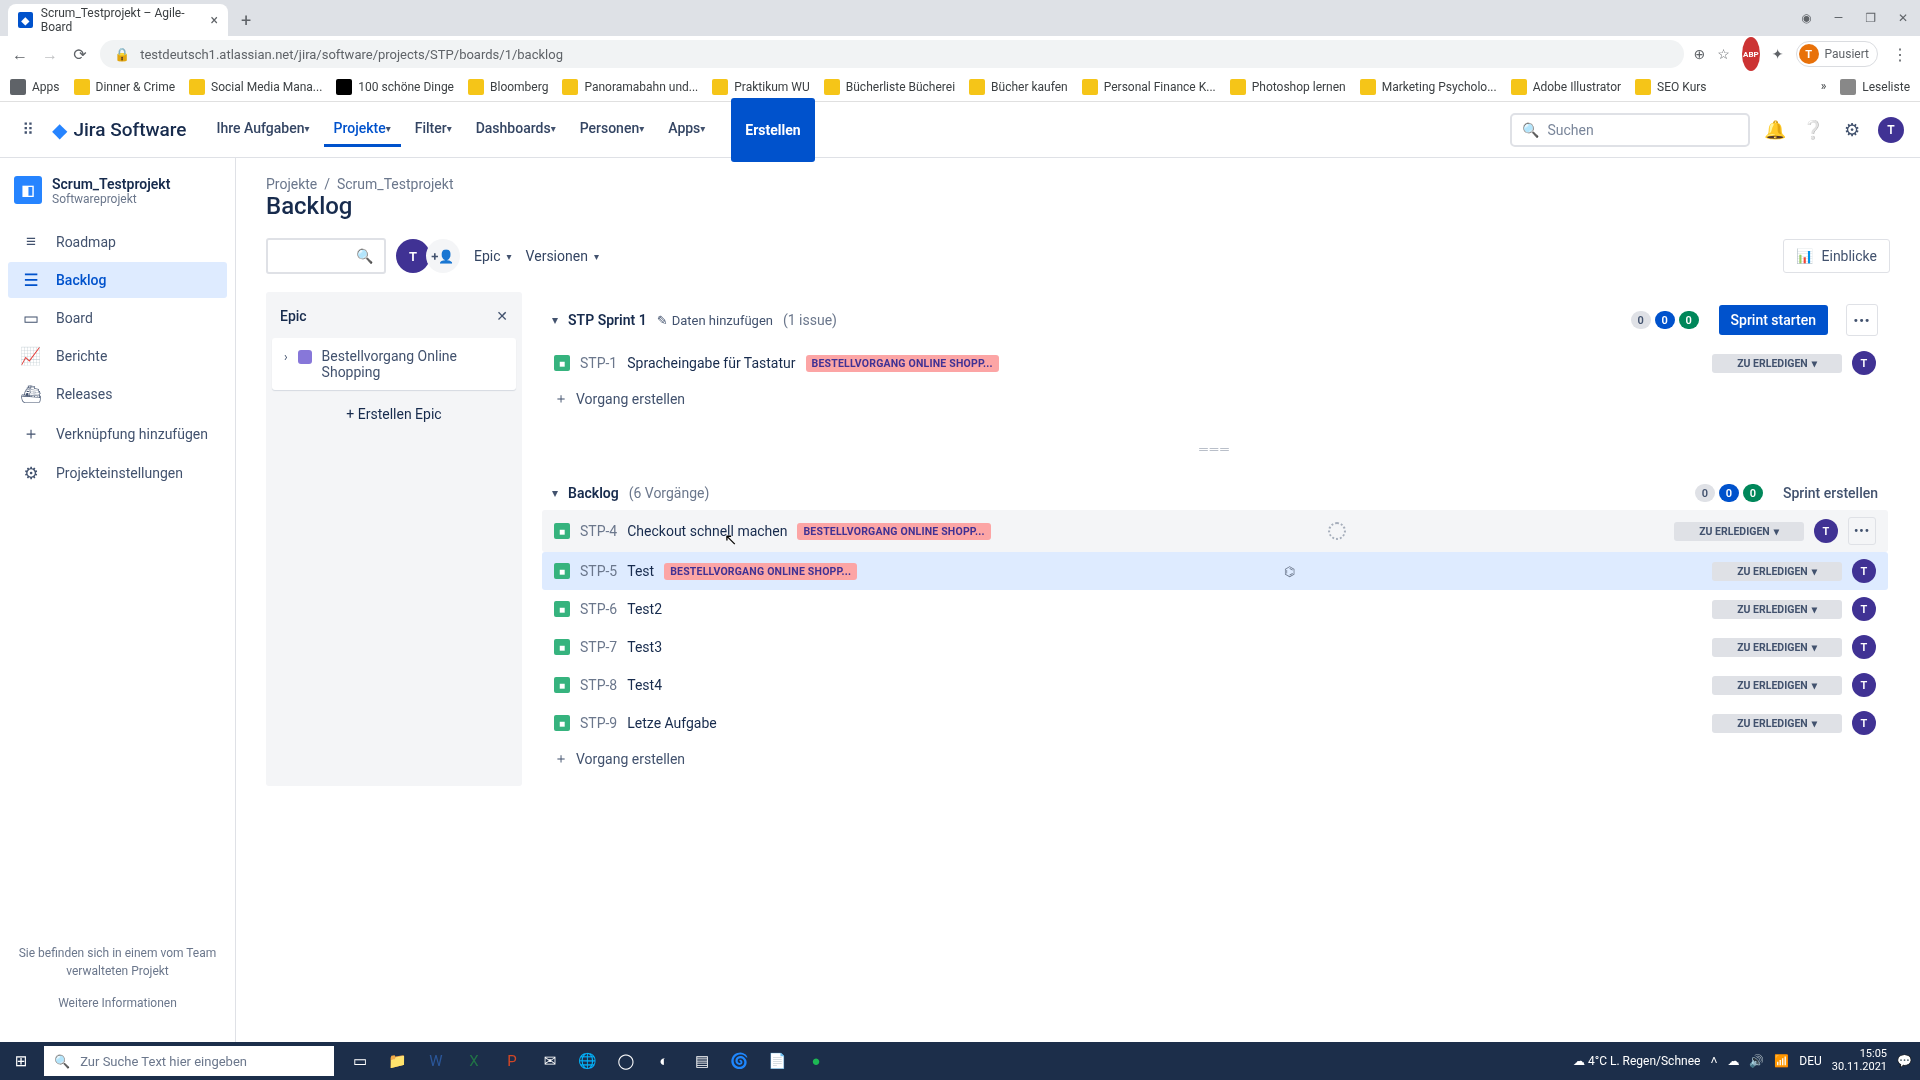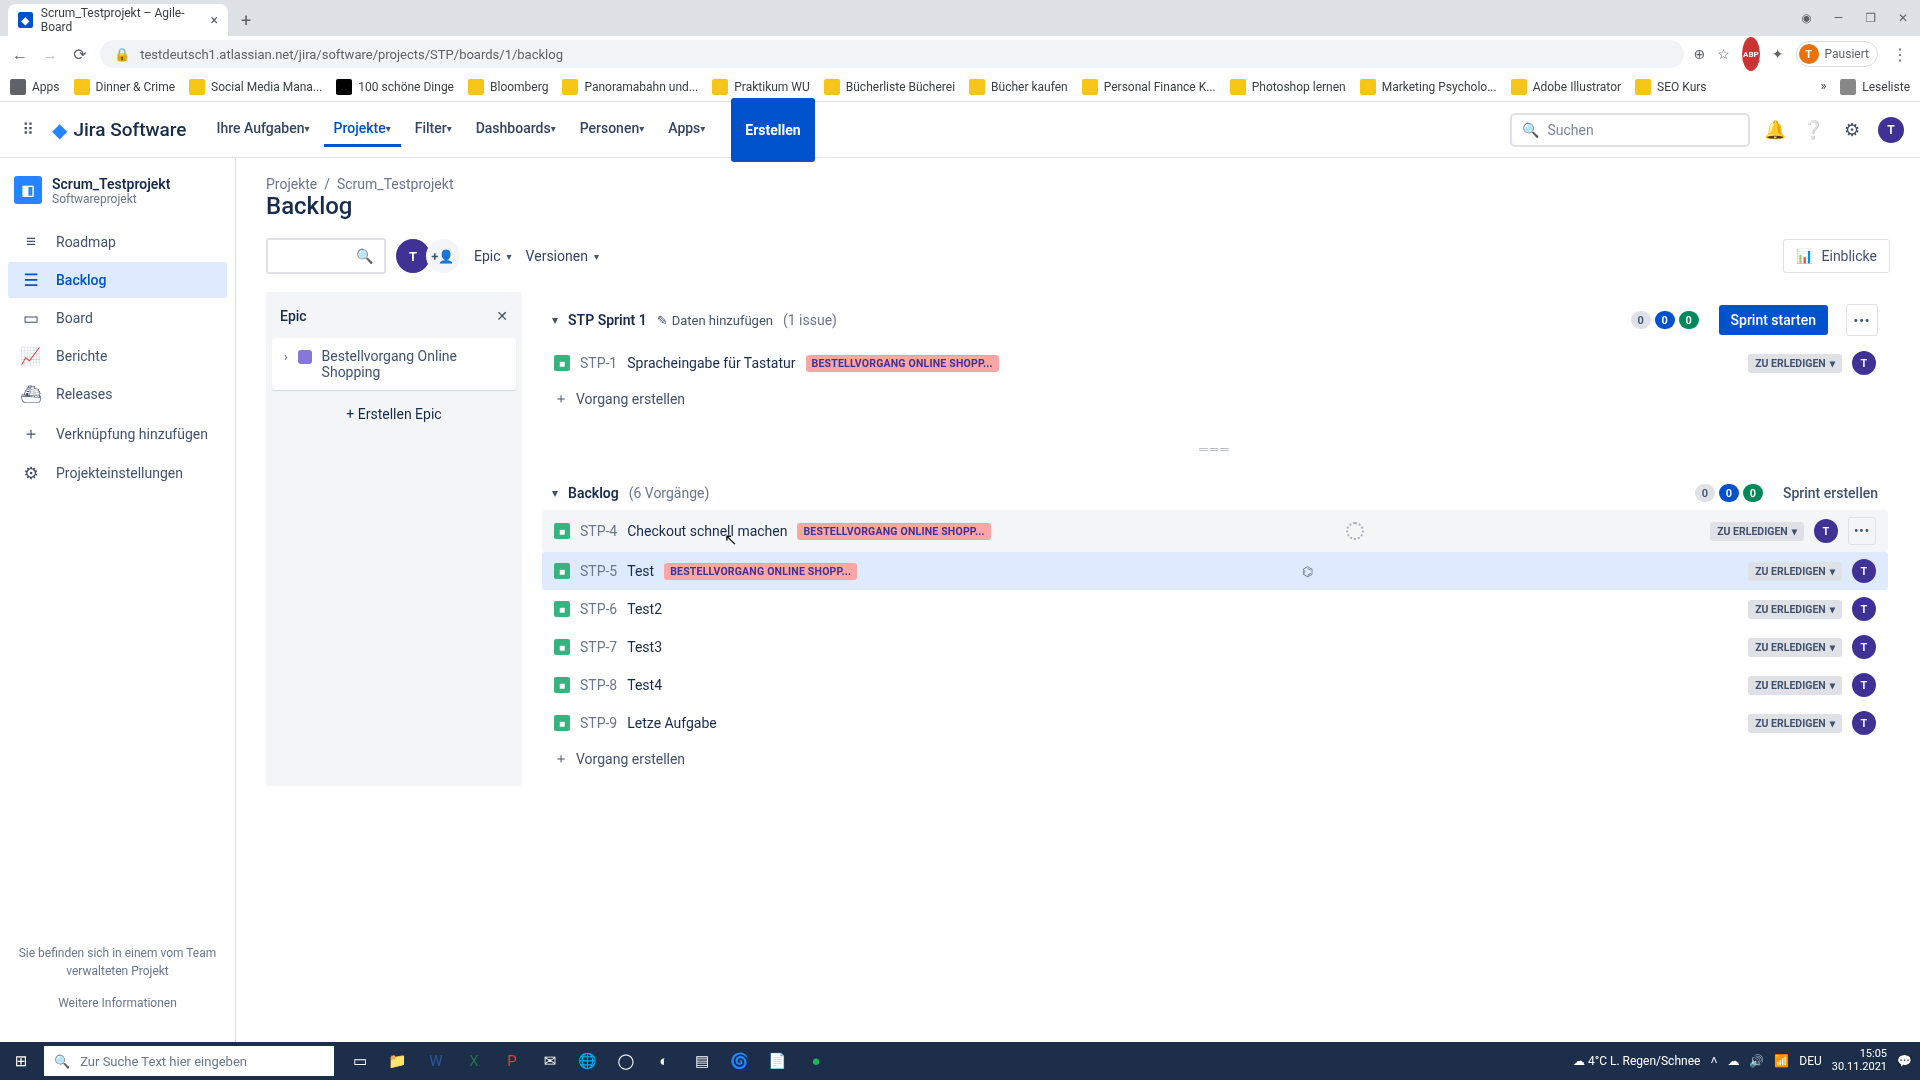--- a/index.html
+++ b/index.html
@@ -87,21 +87,21 @@
     .pill.green { background:#00875a; color:#fff;}
     .sprint-btn { background:#0052cc; color:#fff; border:none; padding:7px 12px; border-radius:3px; font-weight:500; margin-left:10px; font-size:14px;}
     .sprint-create { color:#42526e; font-weight:500; margin-left:10px; font-size:14px;}
     .more-ico { width:32px; height:32px; border:1px solid #dfe1e6; border-radius:3px; display:flex; align-items:center; justify-content:center; color:#42526e; margin-left:8px; font-weight:bold; letter-spacing:1px; font-size:13px;}
     .issue-row { display:flex; align-items:center; padding:7px 12px; gap:10px; border-radius:3px; }
     .issue-row.sel { background:#deebff; }
     .story-ico { width:16px; height:16px; background:#36b37e; border-radius:2px; color:#fff; display:flex; align-items:center; justify-content:center; font-size:10px; flex-shrink:0;}
     .issue-key { color:#6b778c; font-size:14px;}
     .issue-sum { font-size:14px;}
     .epic-tag { background:#fca5a5; color:#403294; font-size:10.5px; font-weight:700; padding:2px 6px; border-radius:3px; letter-spacing:.2px;}
-    .status-btn { background:#dfe1e6; color:#42526e; font-size:10.5px; font-weight:700; padding:3px 7px; border-radius:3px; display:flex; gap:4px; align-items:center; margin-left:auto;}
+    .status-btn { background:#dfe1e6; color:#42526e; font-size:10.5px; font-weight:700; padding:3px 25px; border-radius:3px; display:flex; gap:4px; align-items:center; margin-left:auto;}
     .assignee { width:24px; height:24px; border-radius:50%; background:#403294; color:#fff; display:flex; align-items:center; justify-content:center; font-size:11px; font-weight:600; flex-shrink:0;}
     .row-more { width:28px; height:28px; border:1px solid #dfe1e6; border-radius:3px; display:flex; align-items:center; justify-content:center; color:#42526e; font-weight:bold; letter-spacing:1px; font-size:12px;}
     .dash-circle { width:18px; height:18px; border:2px dotted #a5adba; border-radius:50%;}
     .tree-ico { color:#6b778c; font-size:13px;}
     .create-row { display:flex; align-items:center; gap:8px; padding:8px 12px; color:#42526e; font-size:14px;}
     .divider-handle { text-align:center; color:#a5adba; padding:6px 0; font-size:12px; letter-spacing:2px;}
     
     .taskbar { position:absolute; bottom:0; left:0; right:0; height:38px; background:#1c2e4a; display:flex; align-items:center; color:#fff; font-size:12px; }
     .tb-start { width:42px; display:flex; align-items:center; justify-content:center; font-size:15px;}
     .tb-search { background:#fff; color:#6b778c; height:30px; width:290px; display:flex; align-items:center; padding:0 10px; gap:10px; margin-left:2px; font-size:13px;}

